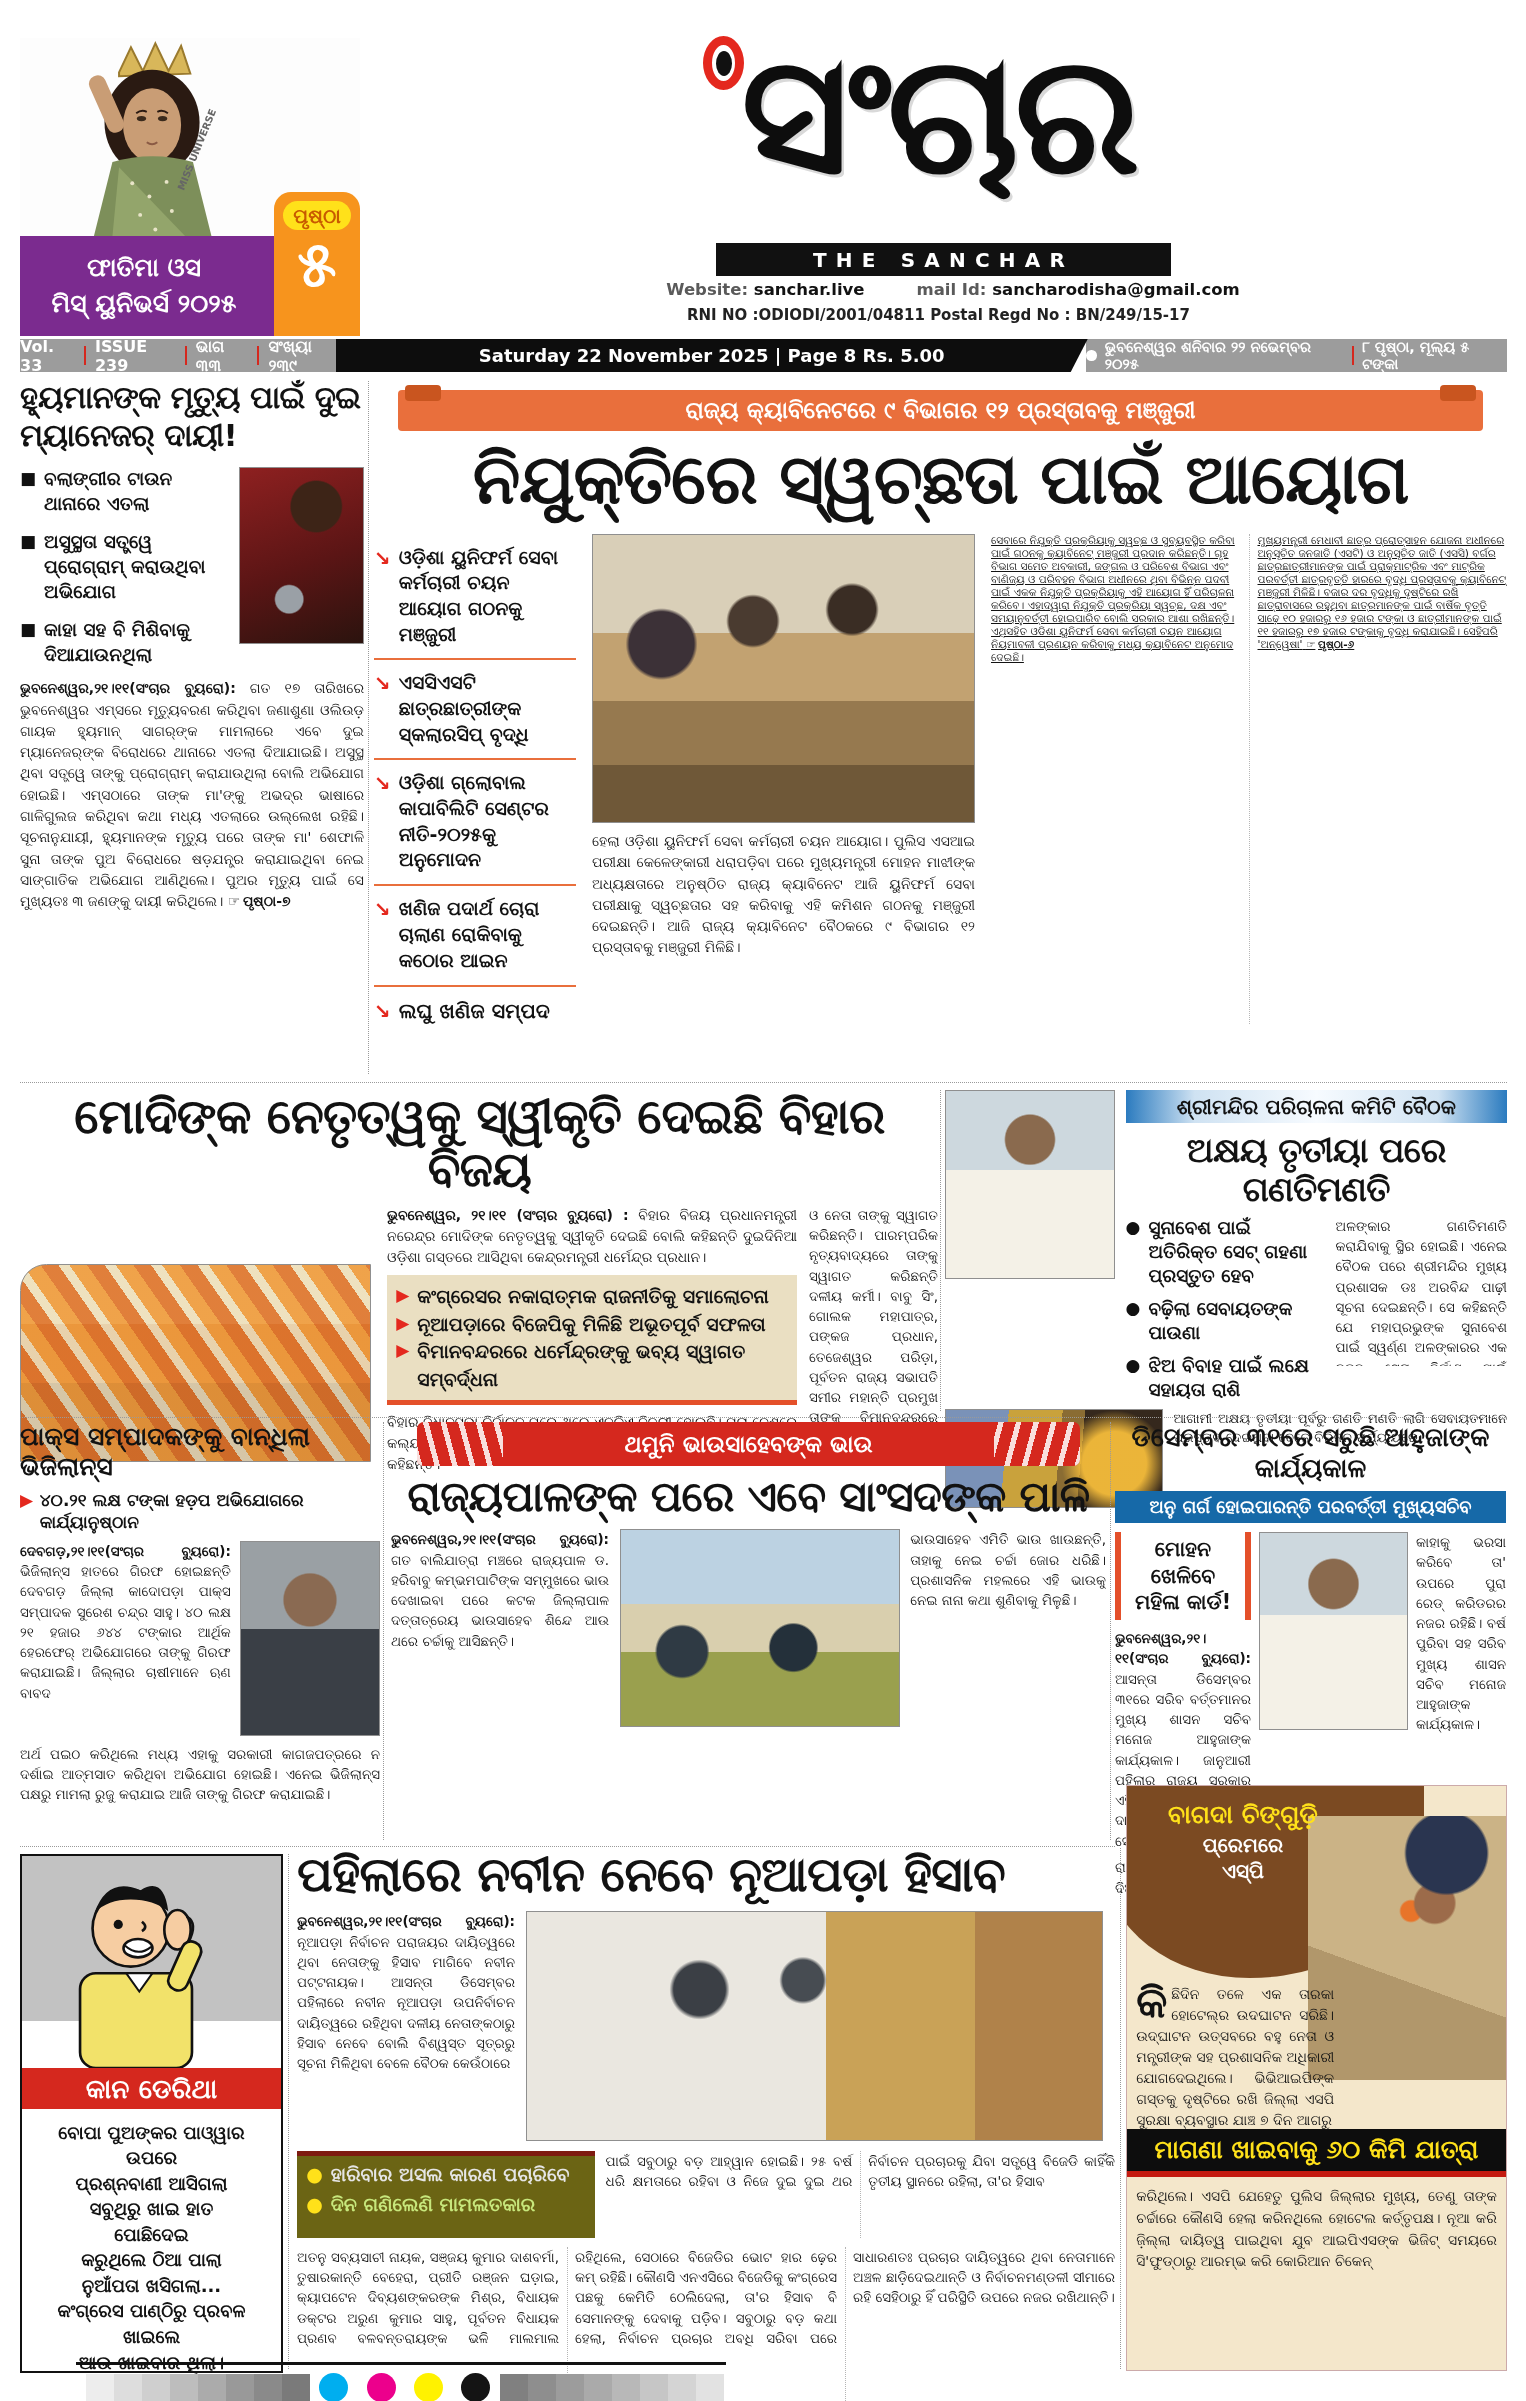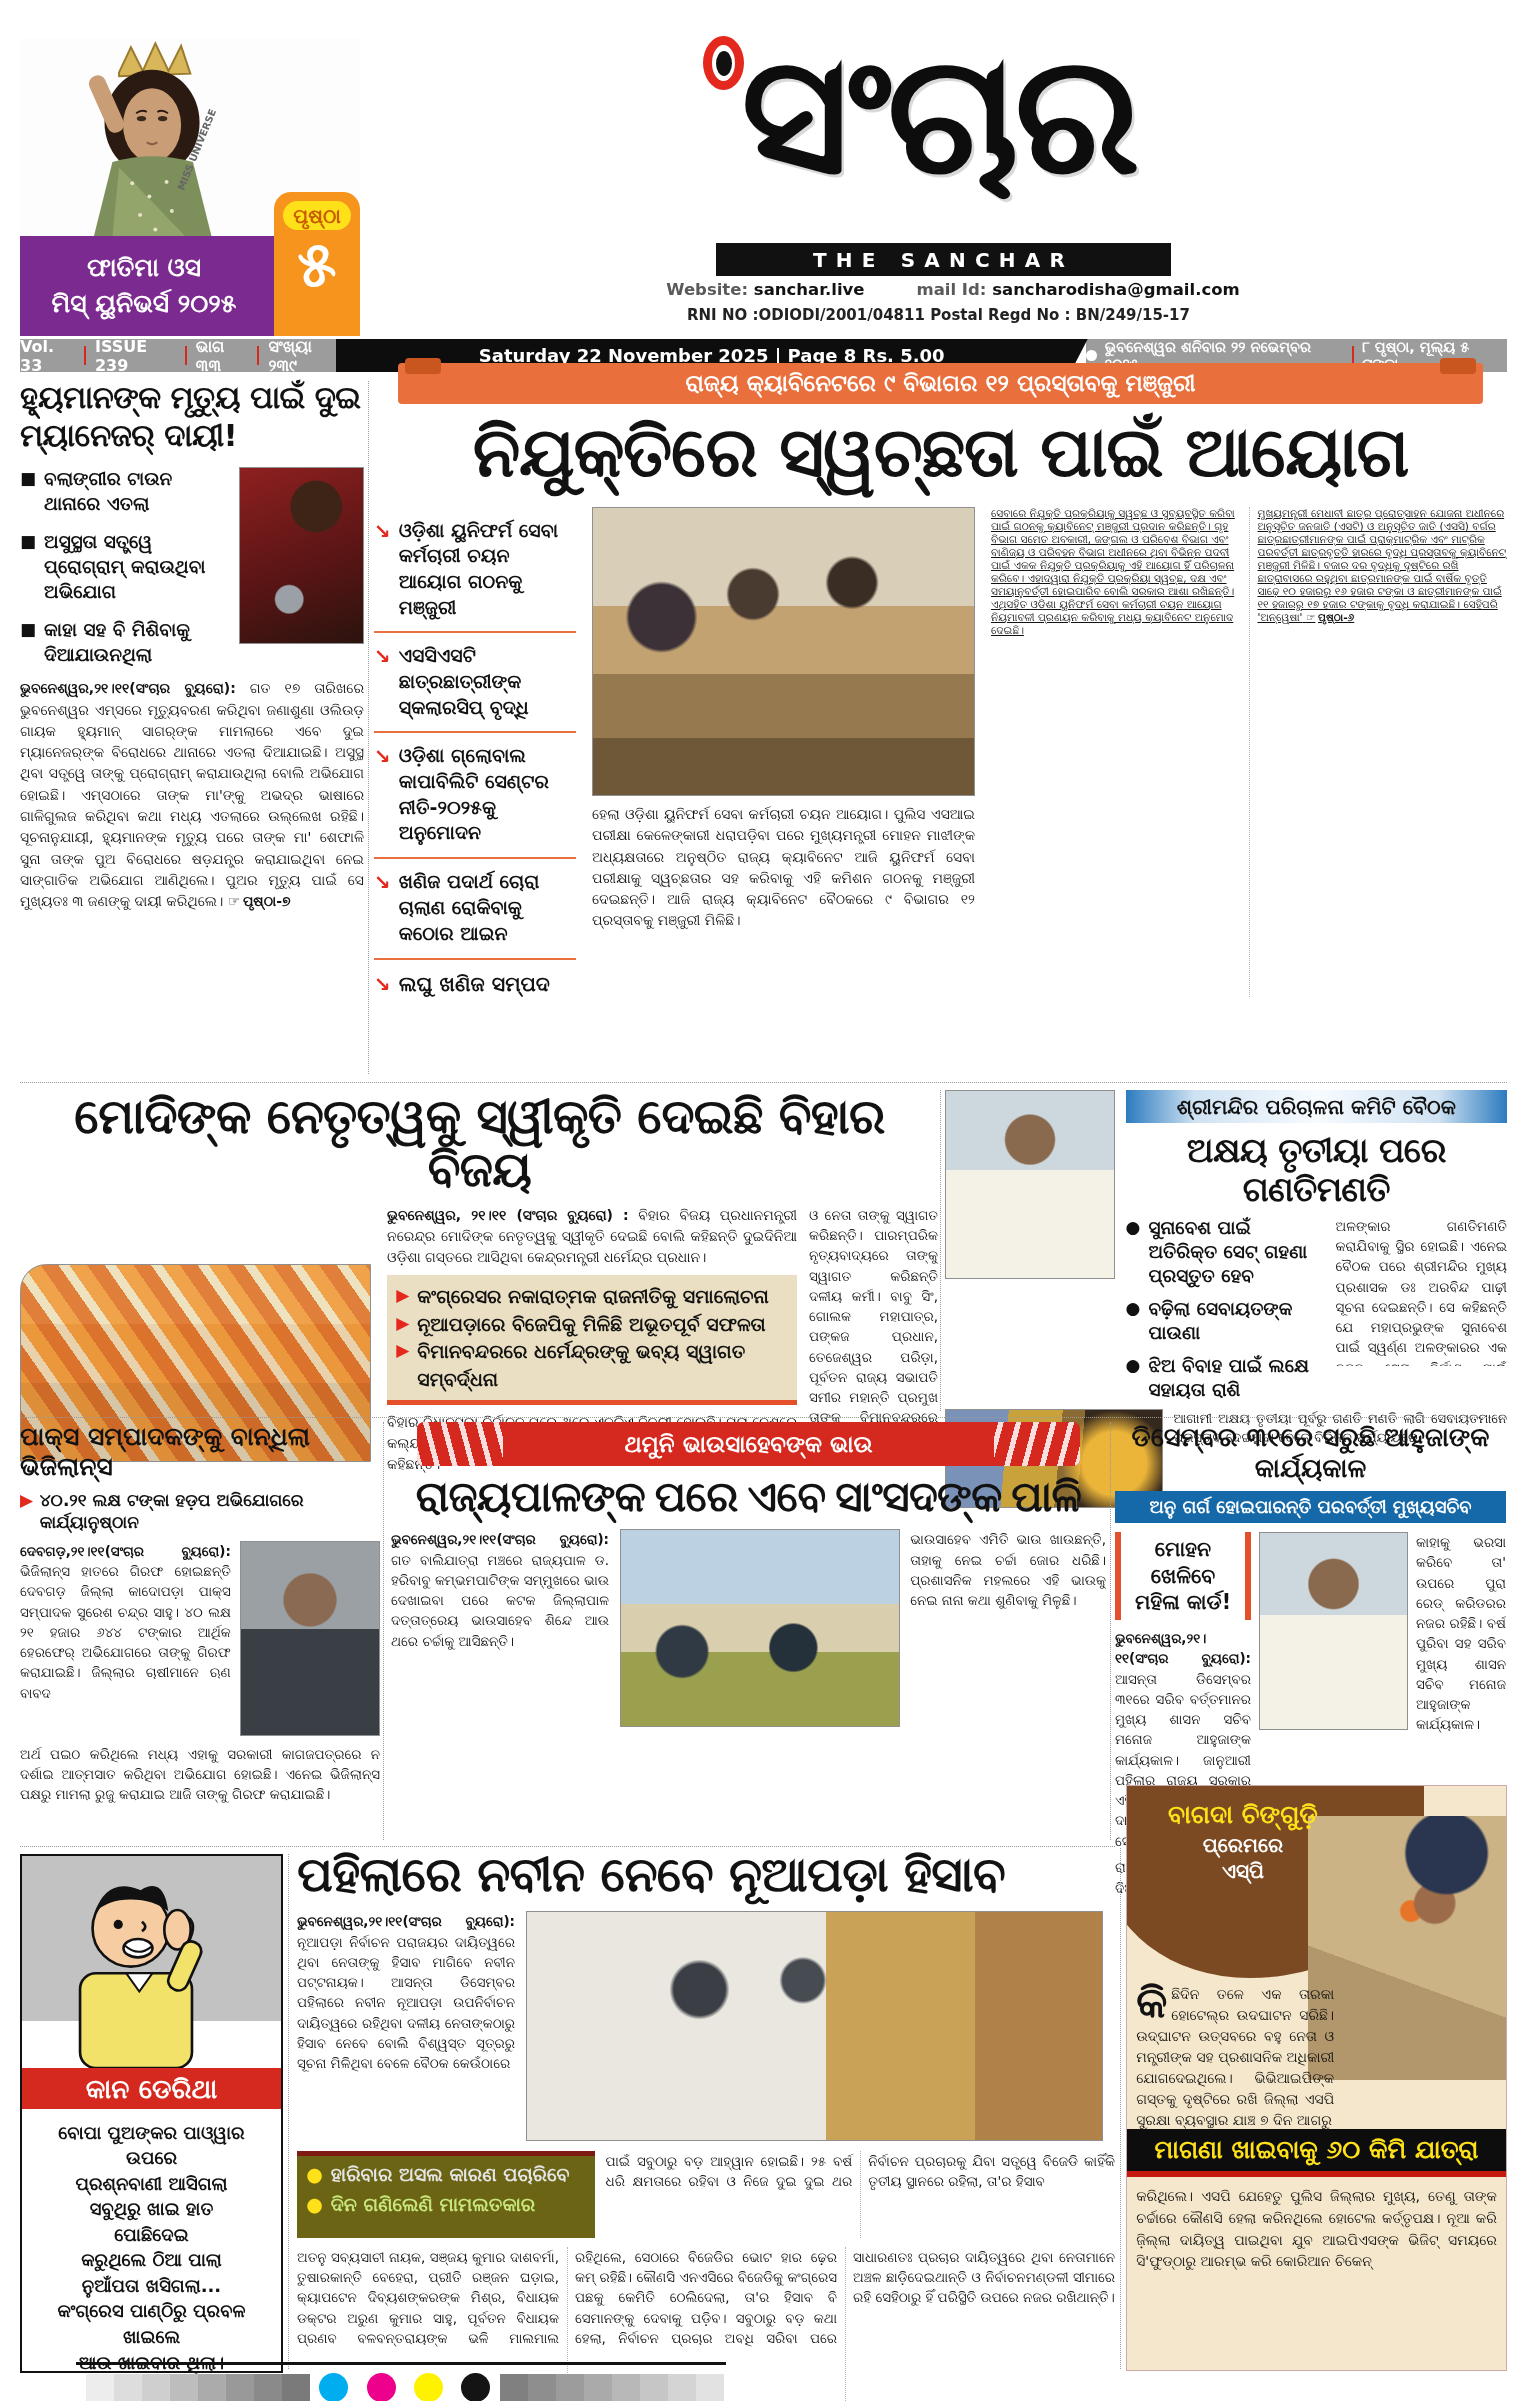--- a/index.html
+++ b/index.html
@@ -84,21 +84,21 @@
   .st-humane { left:20px; top:379px; width:344px; height:695px; }
   .st-humane h2 { font-size:31px; line-height:1.22; font-weight:900; letter-spacing:-0.7px; }
   .hum-row { display:flex; gap:9.2px; margin-top:12px; }
   .hum-bullets { flex:1; display:flex; flex-direction:column; gap:13.2px; }
   .hum-bullets .it { display:flex; gap:8px; font-size:18.5px; font-weight:bold; line-height:1.35; }
   .hum-bullets .sq { color:#111; font-size:17px; line-height:1.4; }
   .hum-photo { width:125px; height:177px; }
   .st-humane .body-txt { margin-top:10.6px; }
 
   
-  .st-cabinet { left:374px; top:363px; width:1133px; height:697px; }
+  .st-cabinet { left:374px; top:390px; width:1133px; height:697px; }
   .kicker { position:relative; margin:0 24px; height:41px; background:#E96F3C; color:#fff; font-weight:bold;
             font-size:23px; display:flex; align-items:center; justify-content:center; border-radius:4px; }
   .kicker .wing { position:absolute; top:-5.3px; width:36px; height:16px; background:#C9551F; border-radius:4px; }
   .kicker .wl { left:6.6px; } .kicker .wr { right:6.6px; }
   .st-cabinet h1 { margin-top:9.2px; text-align:center; font-size:69px; font-weight:900; letter-spacing:-1.3px; line-height:1.15; }
   .cab-row { display:flex; gap:16px; margin-top:14.5px; height:490px; overflow:hidden; }
   .cab-rail { flex:0 0 202px; display:flex; flex-direction:column; }
   .cab-rail .it { display:flex; gap:8px; font-size:19px; font-weight:bold; line-height:1.35; padding:10.6px 0; }
   .cab-rail .it + .it { border-top:2.6px solid #E96F3C; }
   .arrow-ic { color:#E4281E; font-size:20px; font-weight:900; }
@@ -146,21 +146,21 @@
   .pacs-row .small-txt { flex:1; }
   .pacs-mug { width:140px; height:195px; }
   .st-pacs .cont { margin-top:8px; }
 
   .st-mps { left:391px; top:1422px; width:715px; height:418px; }
   .mps-banner { position:relative; margin:0 26.4px; height:44px; background:#D5281E; color:#fff; font-weight:900; font-size:23px;
                 display:flex; align-items:center; justify-content:center; border-radius:6.6px; overflow:hidden; }
   .mps-banner .stripes { position:absolute; top:0; bottom:0; width:86px;
       background:repeating-linear-gradient(75deg,rgba(255,255,255,.85) 0 5.3px,rgba(213,40,30,0) 5.3px 17px); }
   .mps-banner .sl { left:0; } .mps-banner .sr { right:0; transform:scaleX(-1); }
-  .st-mps h1 { margin-top:8px; text-align:center; font-size:42px; font-weight:900; letter-spacing:-0.7px; line-height:1.1;font-family:Liberation Serif, serif; }
+  .st-mps h1 { margin-top:8px; text-align:center; font-size:42px; font-weight:900; letter-spacing:-0.7px; line-height:1.1; }
   .mps-row { display:flex; gap:10.6px; margin-top:9.2px; height:269px; overflow:hidden; }
   .mps-row .c1 { flex:0 0 218px; }
   .mps-photo { width:280px; height:198px; }
   .mps-row .c2 { flex:1; }
 
   .st-ahuja { left:1115px; top:1422px; width:391px; height:356px; }
   .st-ahuja h2 { font-size:26px; font-weight:900; line-height:1.2; text-align:center; }
   .ahu-bar { margin-top:6.6px; height:32px; background:#1669A8; color:#fff; font-weight:bold; font-size:18px;
              display:flex; align-items:center; justify-content:center; }
   .ahu-row { display:flex; gap:8px; margin-top:9.2px; }

